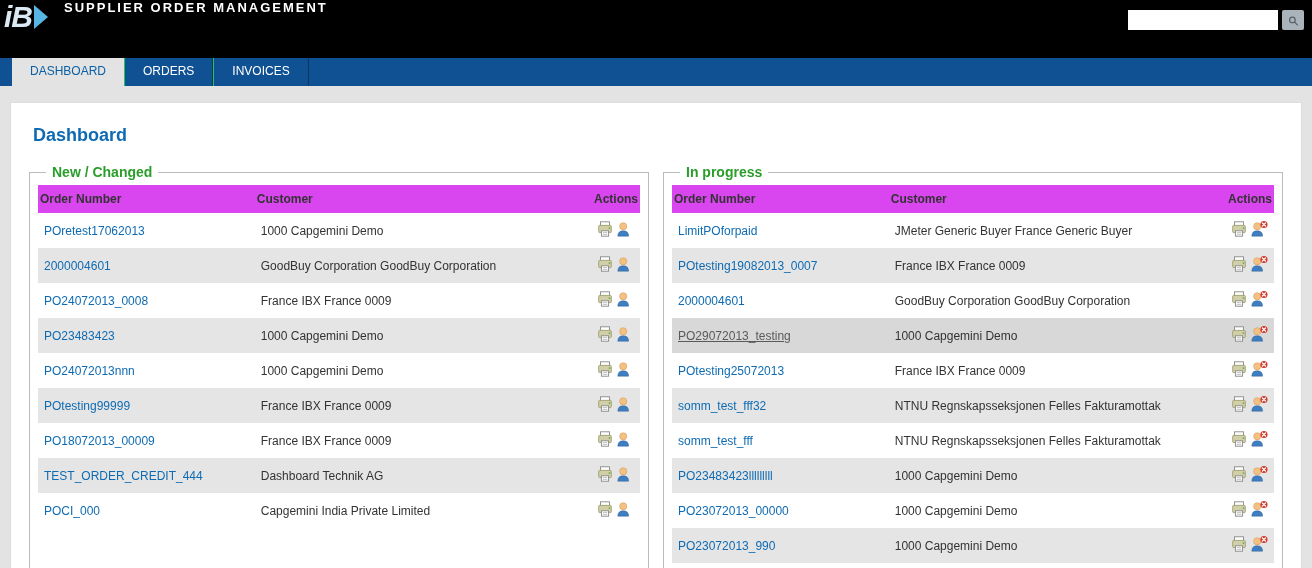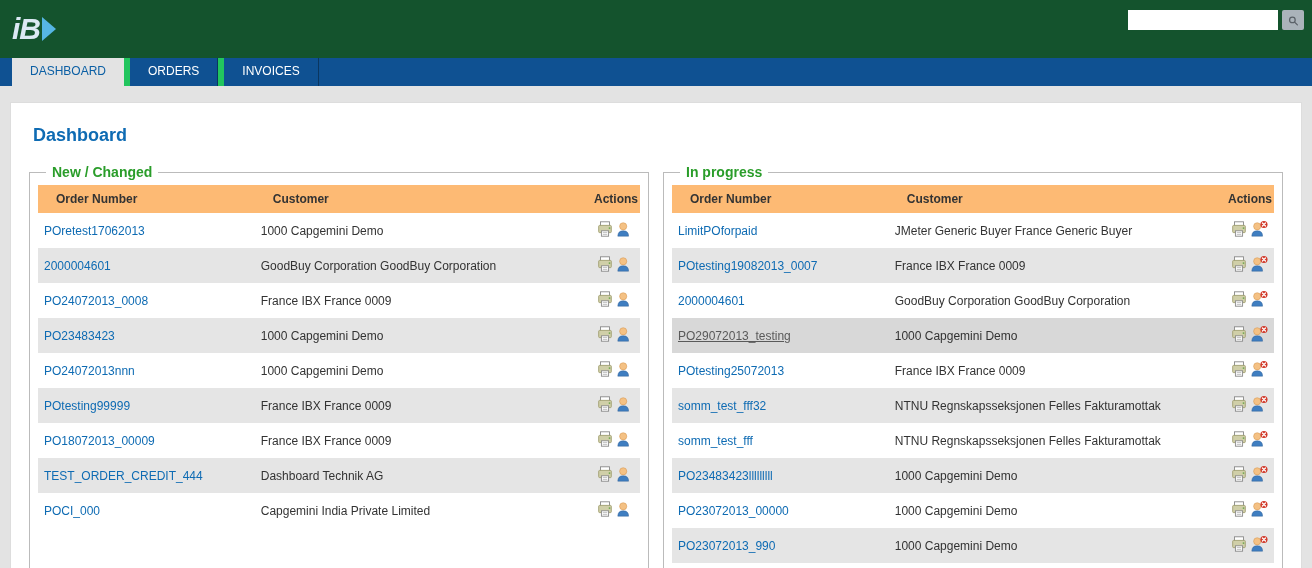--- a/index.html
+++ b/index.html
@@ -5,25 +5,25 @@
   * { box-sizing: border-box; }
   body {
     margin: 0;
     font-family: Arial, Helvetica, sans-serif;
     font-size: 12px;
     background: #e3e3e3;
     color: #333;
     width: 1312px;
   }
   .header {
-    background: #14532d;
+    background: #000000;
     height: 58px;
     display: flex;
-    align-items: center;
-    padding: 0 12px;
+    align-items: flex-start;
+    padding: 0 4px;
     position: relative;
   }
   .logo {
     font-weight: 900;
     font-size: 30px;
     font-style: italic;
     color: #dbe9f4;
     letter-spacing: -1px;
     margin-right: 10px;
     display: flex;
@@ -75,21 +75,21 @@
     display: flex;
     align-items: flex-start;
     padding-left: 12px;
   }
   .tab {
     padding: 6px 18px;
     color: #fff;
     font-size: 12px;
     cursor: pointer;
     border-right: 1px solid #0a3660;
-    border-left: 6px solid #22c55e;
+    border-left: 1px solid #22c55e;
     height: 28px;
   }
   .tab:first-child{ border-left:none;}
   .tab.active {
     background: #e3e3e3;
     color: #0b5fa4;
     border-right: none;
   }
   .page {
     padding: 16px 10px;
@@ -126,22 +126,22 @@
     font-size: 14px;
   }
   table {
     width: 100%;
     border-collapse: collapse;
     table-layout: fixed;
   }
   thead th {
     text-align: left;
     font-size: 12px;
-    padding: 7px 18px;
-    background: #fdba74;
+    padding: 7px 2px;
+    background: #d946ef;
   }
   thead th:last-child { text-align: right; width: 60px; }
   tbody td {
     padding: 7px 6px;
     font-size: 12px;
     vertical-align: middle;
     overflow: hidden;
     text-overflow: ellipsis;
     white-space: nowrap;
   }
@@ -163,20 +163,21 @@
   col.col-act { width: 64px; }
 </style>
 </head>
 <body>
 
 <div class="header">
   <div class="logo">
     <span class="logo-text">iB</span>
       <span class="arrow"></span>
   </div>
+  <div class="app-title">SUPPLIER ORDER MANAGEMENT</div>
   <div class="search-wrap">
     <input class="search-input" type="text" placeholder="" style="">
     <button class="search-btn">
       <svg viewBox="0 0 16 16">
           <circle cx="7" cy="7" r="4.5" fill="none" stroke="#5a6168" stroke-width="2"></circle>
           <line x1="11" y1="11" x2="15" y2="15" stroke="#5a6168" stroke-width="2" stroke-linecap="round"></line>
         </svg>
     </button>
   </div>
 </div>

